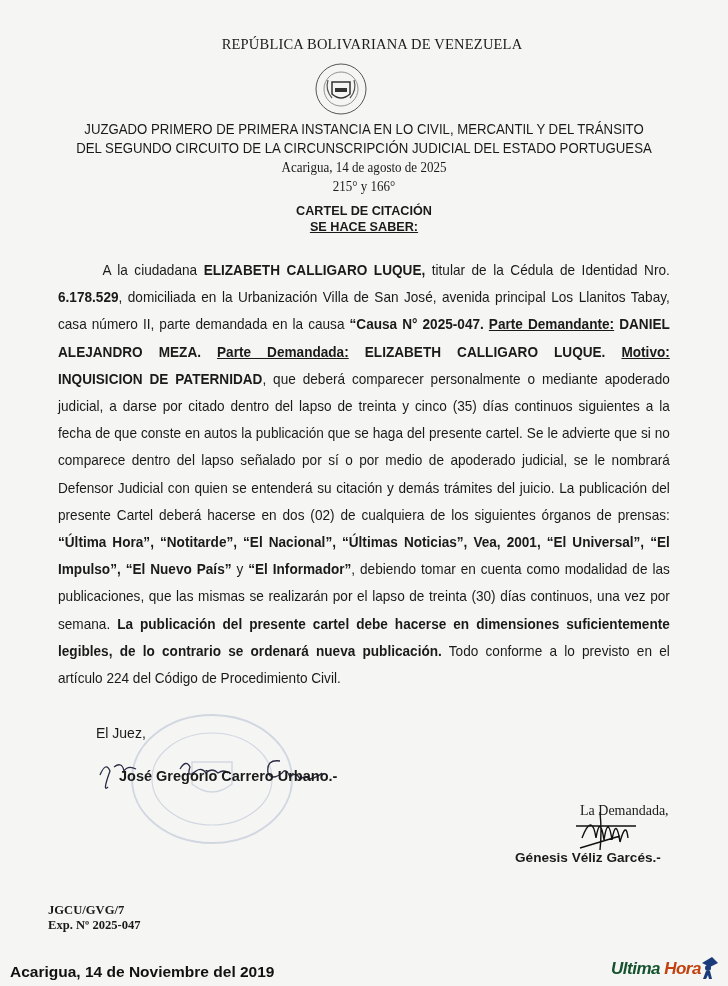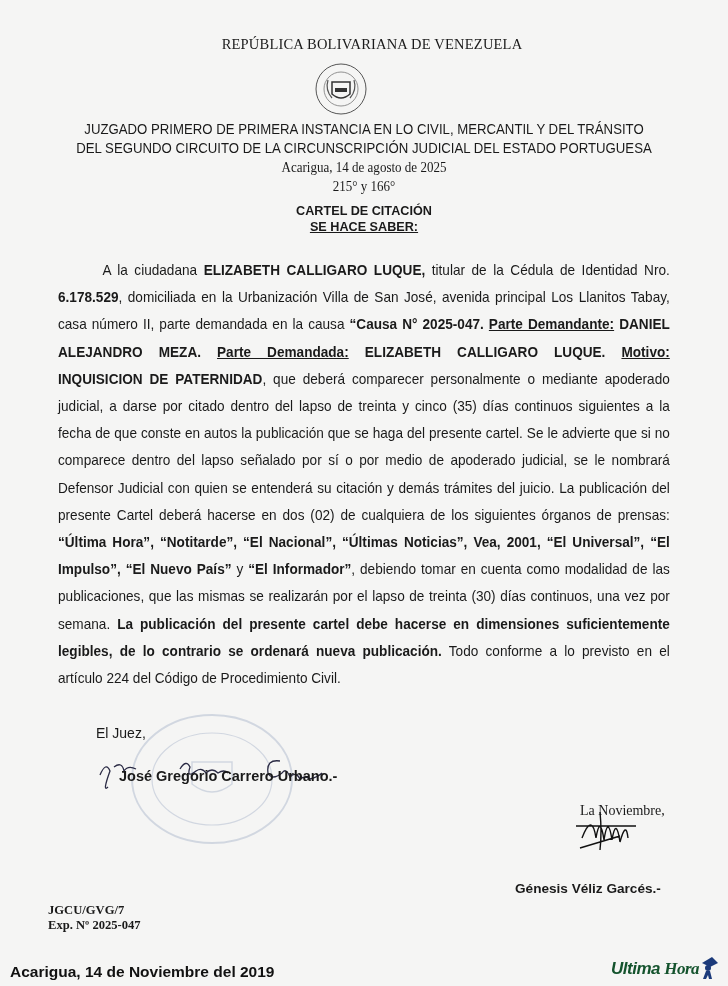--- a/index.html
+++ b/index.html
@@ -35,27 +35,27 @@
     width: 634px;
   }
   .body-text p { margin: 0; text-indent: 46px; }
   .b { font-weight: bold; }
   .bu { font-weight: bold; text-decoration: underline; }
   .judge-label { position: absolute; left: 96px; top: 725px; font-size: 14px; }
   .judge-name { position: absolute; left: 88px; top: 768px; font-size: 14.5px; font-weight: bold; margin-left: 31px; }
   .sig-judge { position: absolute; left: 90px; top: 745px; width: 260px; height: 50px; }
   .stamp { position: absolute; left: 128px; top: 712px; width: 168px; height: 135px; opacity: 0.25; }
   .sec-label { position: absolute; left: 580px; top: 803px; font-family: "Liberation Serif", serif; font-size: 14px; }
-  .sec-name { position: absolute; left: 515px; top: 850px; font-size: 13.6px; font-weight: bold; margin-top: 31px; }
+  .sec-name { position: absolute; left: 515px; top: 850px; font-size: 13.6px; font-weight: bold; }
   .sig-sec { position: absolute; left: 570px; top: 808px; width: 75px; height: 46px; }
   .ref { position: absolute; left: 48px; top: 903px; font-size: 12.6px; font-weight: bold; line-height: 15px; font-family: "Liberation Serif", serif; }
   .footer-date { position: absolute; left: 10px; top: 963px; font-size: 15.5px; font-weight: bold; color: #111; }
   .brand { position: absolute; left: 611px; top: 959px; font-size: 17px; font-weight: bold; font-style: italic; letter-spacing: -0.5px; }
   .brand .a { color: #14532d; }
-  .brand .b2 { color: #14532d; font-family: Liberation Serif, serif; }
+  .brand .b2 { color: #c2410c; }
   .brand-icon { position: absolute; left: 698px; top: 955px; width: 22px; height: 26px; }
 </style>
 </head>
 <body>
 
 <div class="page">
 
   <div class="hdr-country">REPÚBLICA BOLIVARIANA DE VENEZUELA</div>
 
   <svg class="seal-top" viewBox="0 0 54 54">
@@ -87,21 +87,21 @@
     <ellipse cx="84" cy="67" rx="60" ry="46" fill="none" stroke="#6a7fa8" stroke-width="1.2"></ellipse>
     <path d="M64 50 h40 v22 q-20 16 -40 0 z" fill="none" stroke="#6a7fa8" stroke-width="1.5"></path>
   </svg>
 
   <div class="judge-label">El Juez,</div>
   <svg class="sig-judge" viewBox="0 0 260 50">
     <path d="M10 30 q6 -14 10 -4 q-8 22 -2 16 M24 22 q8 -6 10 4 q4 -6 12 -2 M90 24 q6 -10 10 -2 q-4 12 6 4 q6 -4 10 2 q6 -6 12 0 q6 -4 10 0 M190 16 q-14 -2 -12 12 q4 8 14 0 q4 -6 8 4 q6 -6 10 2 q6 -4 10 0 q8 -2 12 -6" fill="none" stroke="#2a2a44" stroke-width="1.3"></path>
   </svg>
   <div class="judge-name">José Gregorio Carrero Urbano.-</div>
 
-  <div class="sec-label">La Noviembre,</div>
+  <div class="sec-label">La Demandada,</div>
   <svg class="sig-sec" viewBox="0 0 75 46">
     <path d="M6 18 h60 M12 30 q10 -26 14 0 q4 -24 8 2 q4 -26 8 0 q4 -24 8 2 q6 -22 8 -4 M10 40 q20 -6 40 -12 M30 4 q2 20 0 38" fill="none" stroke="#111" stroke-width="1.4"></path>
   </svg>
   <div class="sec-name">Génesis Véliz Garcés.-</div>
 
   <div class="ref">
     <div>JGCU/GVG/7</div>
     <div>Exp. Nº 2025-047</div>
   </div>
 

